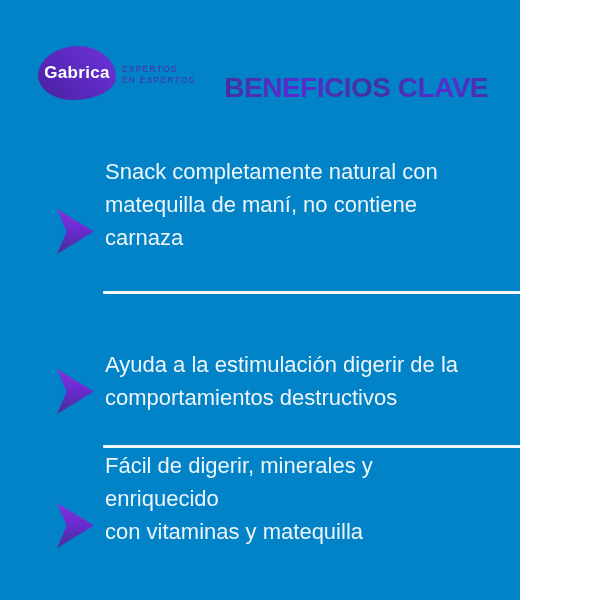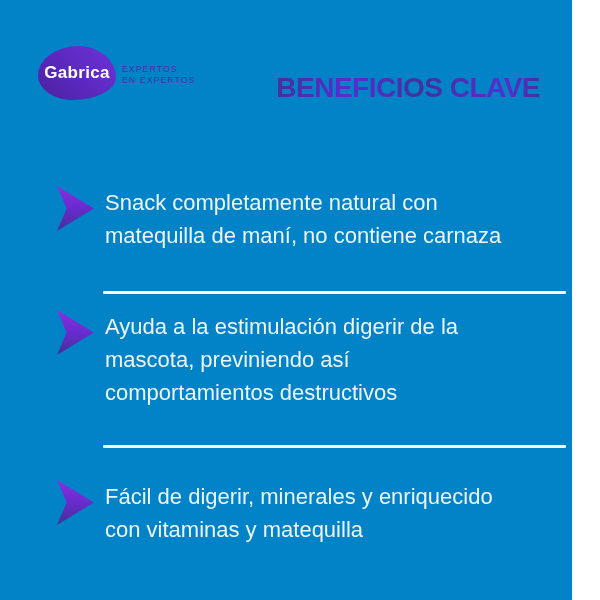--- a/index.html
+++ b/index.html
@@ -1,20 +1,20 @@
 <!DOCTYPE html>
 <html><head>
 <meta charset="utf-8">
 <style>
   html, body { margin: 0; padding: 0; }
   body { font-family: "Liberation Sans", "DejaVu Sans", sans-serif; }
 
   .card {
     position: relative;
-    width: 572px;
+    width: 520px;
     height: 600px;
     background: #0383C7;
     overflow: hidden;
   }
 
   
   .logo-blob {
     position: absolute;
     left: 38px; top: 46px;
     width: 78px; height: 54px;
@@ -55,21 +55,21 @@
       background-clip: text;
       color: transparent;
     }
   }
 
   
   .benefit {
     position: absolute;
     left: 57px; right: 35px;
     display: flex;
-    align-items: flex-start;
+    align-items: flex-end;
   }
   .benefit-1 { top: 186px; height: 68px; }
   .benefit-2 { top: 310px; height: 104px; }
   .benefit-3 { top: 480px; height: 68px; }
 
   .chevron {
     flex: 0 0 37px;
     width: 37px; height: 45px;
     margin-right: 11px;
     background: linear-gradient(185deg, #8A32DE 4%, #6A2BD0 46%, #472F9C 96%);
@@ -119,21 +119,20 @@
       <span>matequilla de maní, no contiene carnaza</span>
     </div>
   </div>
 
   <div class="rule rule-1"></div>
 
   <div class="benefit benefit-2">
     <div class="chevron"></div>
     <div class="benefit-text">
       <span>Ayuda a la estimulación digerir de la</span>
-      <span>mascota, previniendo así</span>
       <span>comportamientos destructivos</span>
     </div>
   </div>
 
   <div class="rule rule-2"></div>
 
   <div class="benefit benefit-3">
     <div class="chevron"></div>
     <div class="benefit-text">
       <span>Fácil de digerir, minerales y enriquecido</span>

